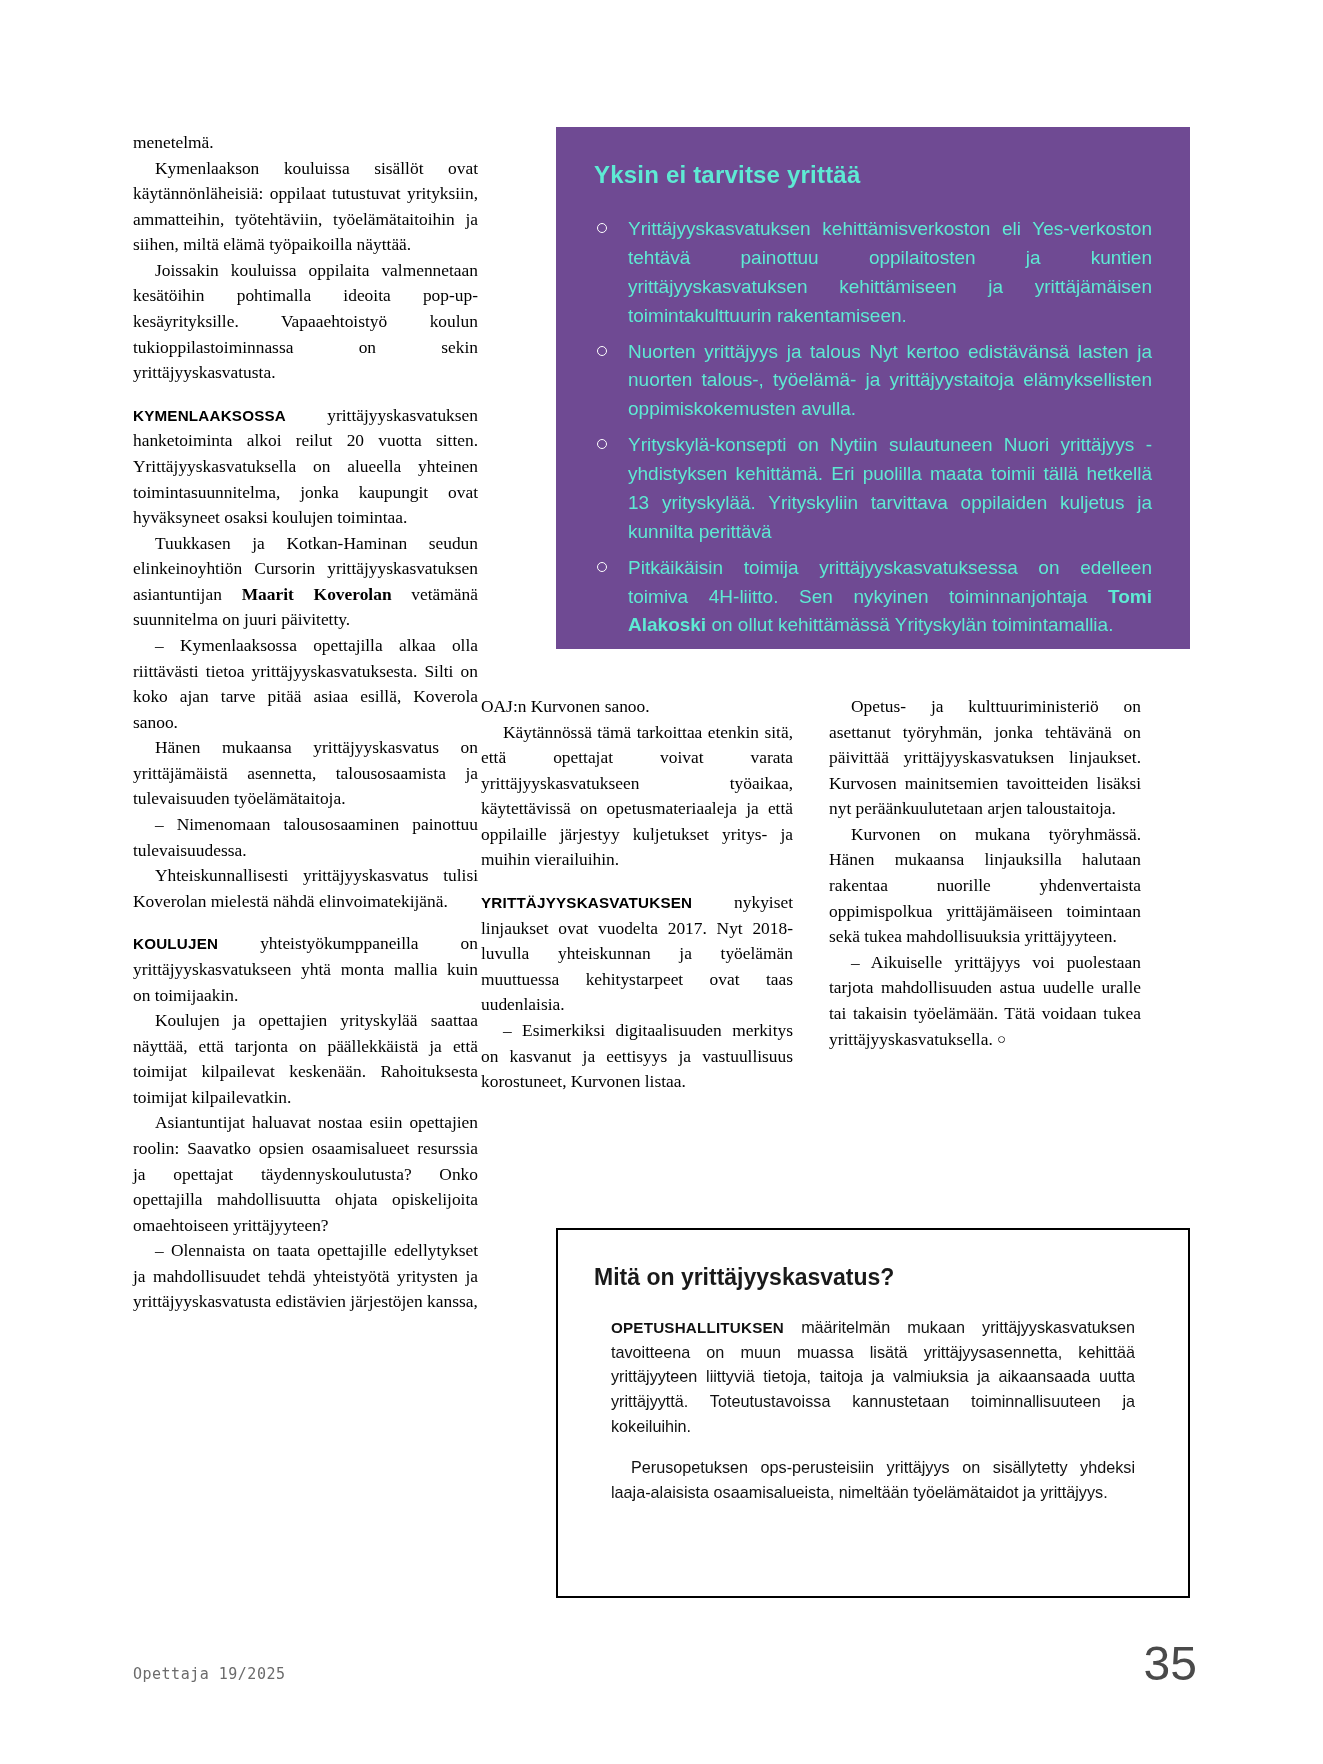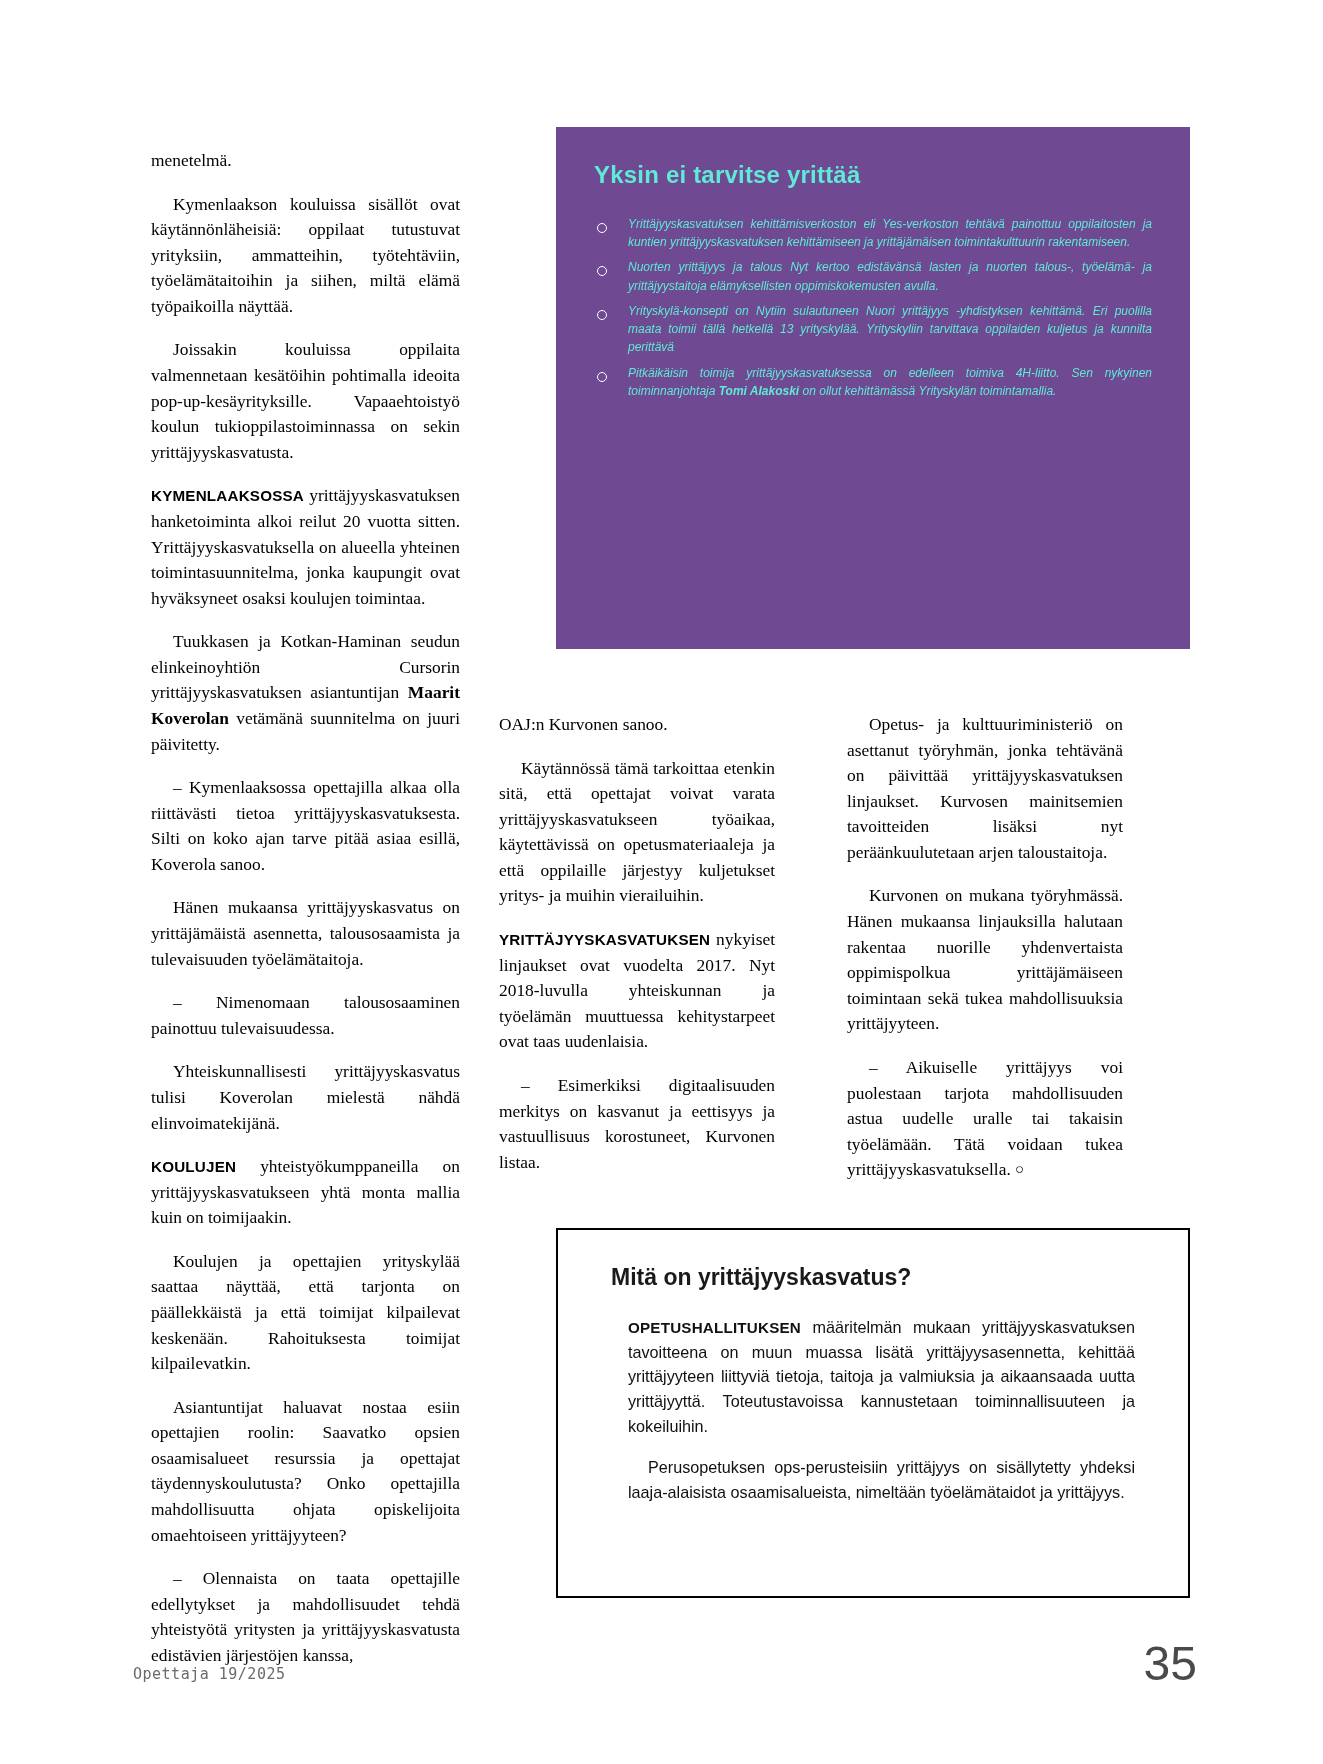--- a/index.html
+++ b/index.html
@@ -25,21 +25,21 @@
     left: 133px;
     top: 130px;
     width: 345px;
     font-family: "Liberation Serif", serif;
     font-size: 17.4px;
     line-height: 1.47;
     text-align: justify;
     color: #000;
   }
   .col-left p, .col-mid p, .col-right p {
-    margin: 18px;
+    margin: 0;
   }
   .indent {
     text-indent: 22px;
   }
   .para-gap {
     margin-top: 17px !important;
   }
   .lead-caps {
     font-family: "Liberation Sans", sans-serif;
     font-weight: bold;
@@ -69,24 +69,23 @@
   ul.purple-list {
     list-style: none;
     margin: 0;
     padding: 0;
   }
   ul.purple-list li {
     position: relative;
     padding-left: 34px;
     margin-bottom: 7px;
     font-family: "Liberation Sans", sans-serif;
-    font-size: 12px;
+    font-size: 19px;
     line-height: 1.52;
     text-align: justify;
-    font-style: italic;
   }
   ul.purple-list li::before {
     content: "";
     position: absolute;
     left: 3px;
     top: 8px;
     width: 8px;
     height: 8px;
     border: 1.4px solid #ffffff;
     border-radius: 50%;
@@ -121,21 +120,21 @@
 
   
   .outline-box {
     position: absolute;
     left: 556px;
     top: 1228px;
     width: 634px;
     height: 370px;
     border: 2.4px solid #000;
     box-sizing: border-box;
-    padding: 34px 36px 20px 53px;
+    padding: 34px 36px 20px 36px;
     background: #fff;
   }
   .outline-title {
     font-family: "Liberation Sans", sans-serif;
     font-weight: bold;
     font-size: 23px;
     margin: 0 0 24px 0;
   }
   .outline-box p {
     margin: 17px;

